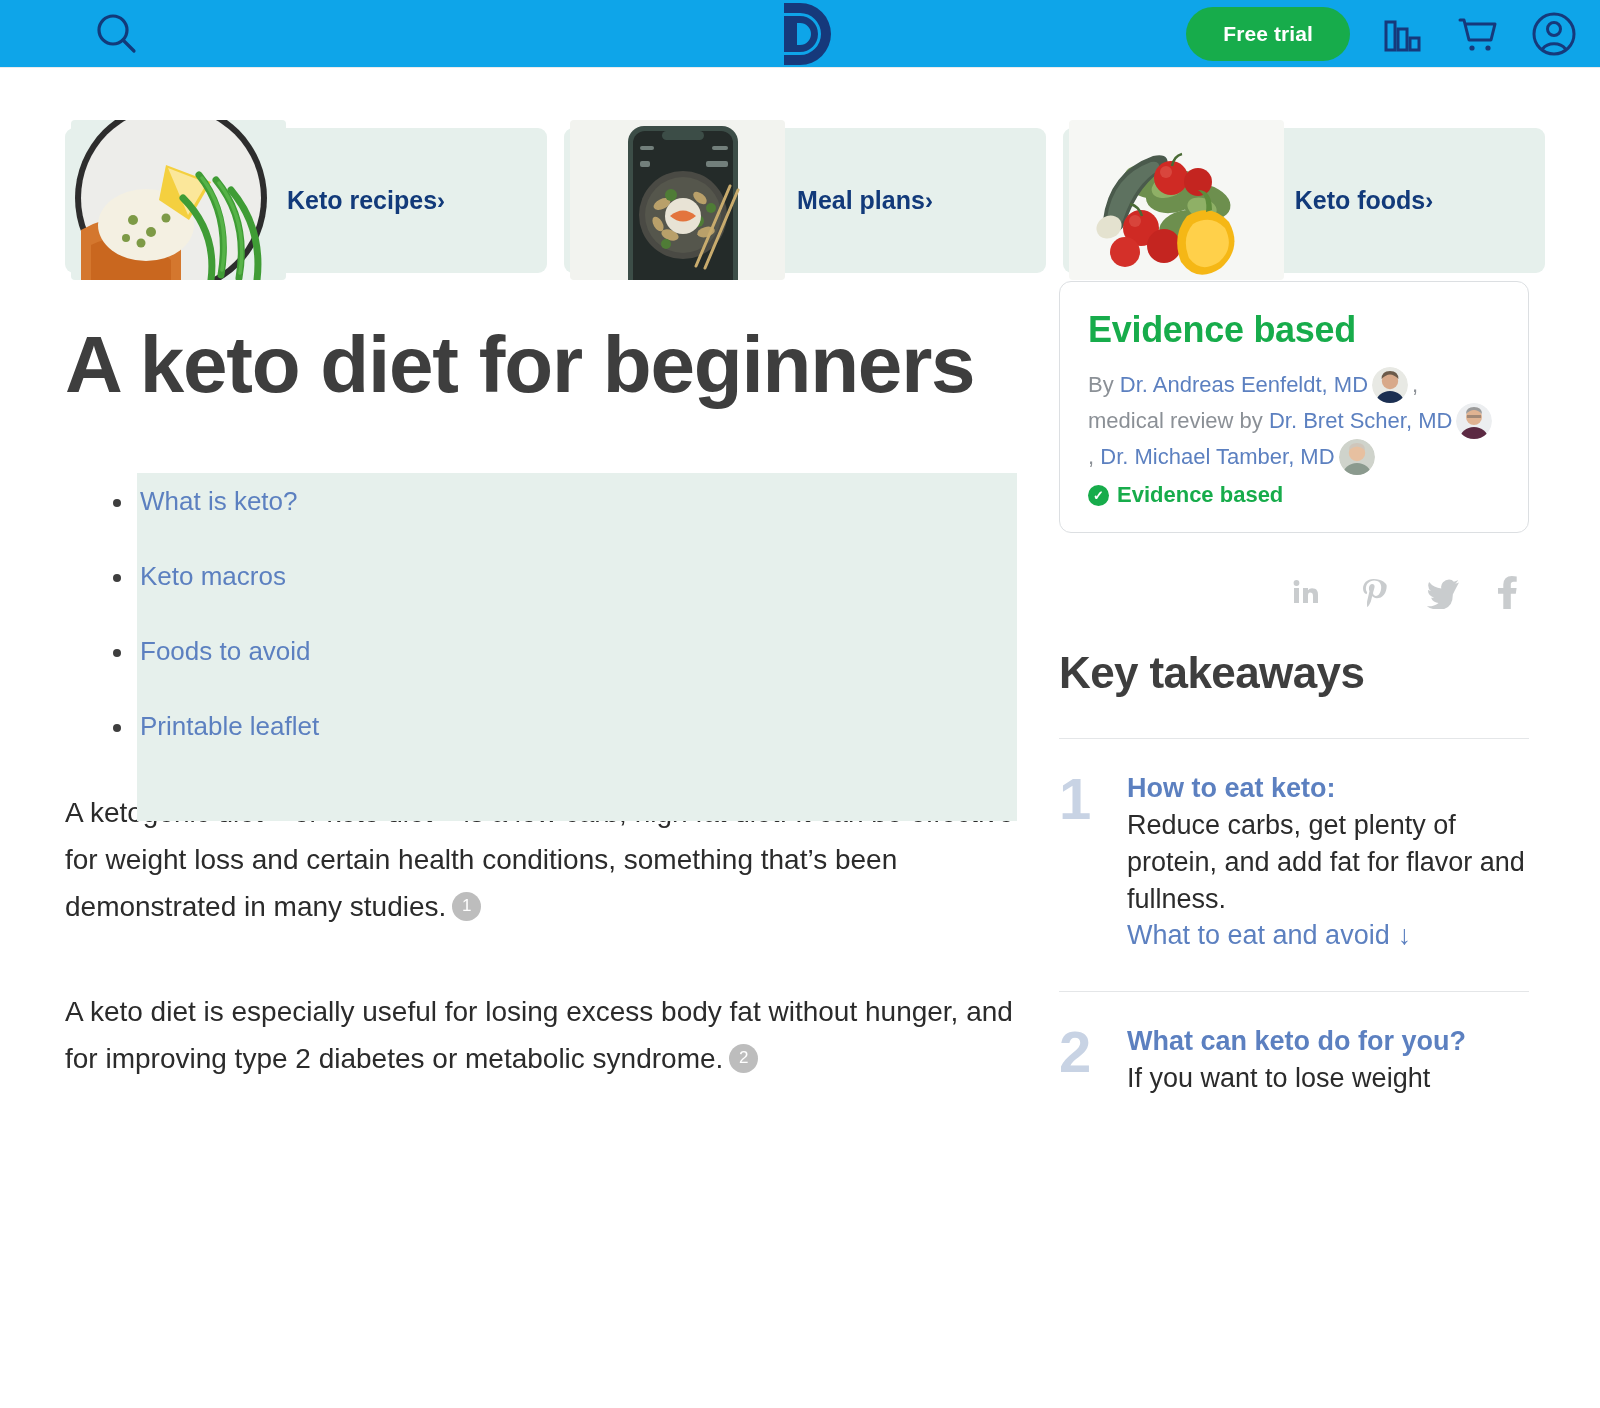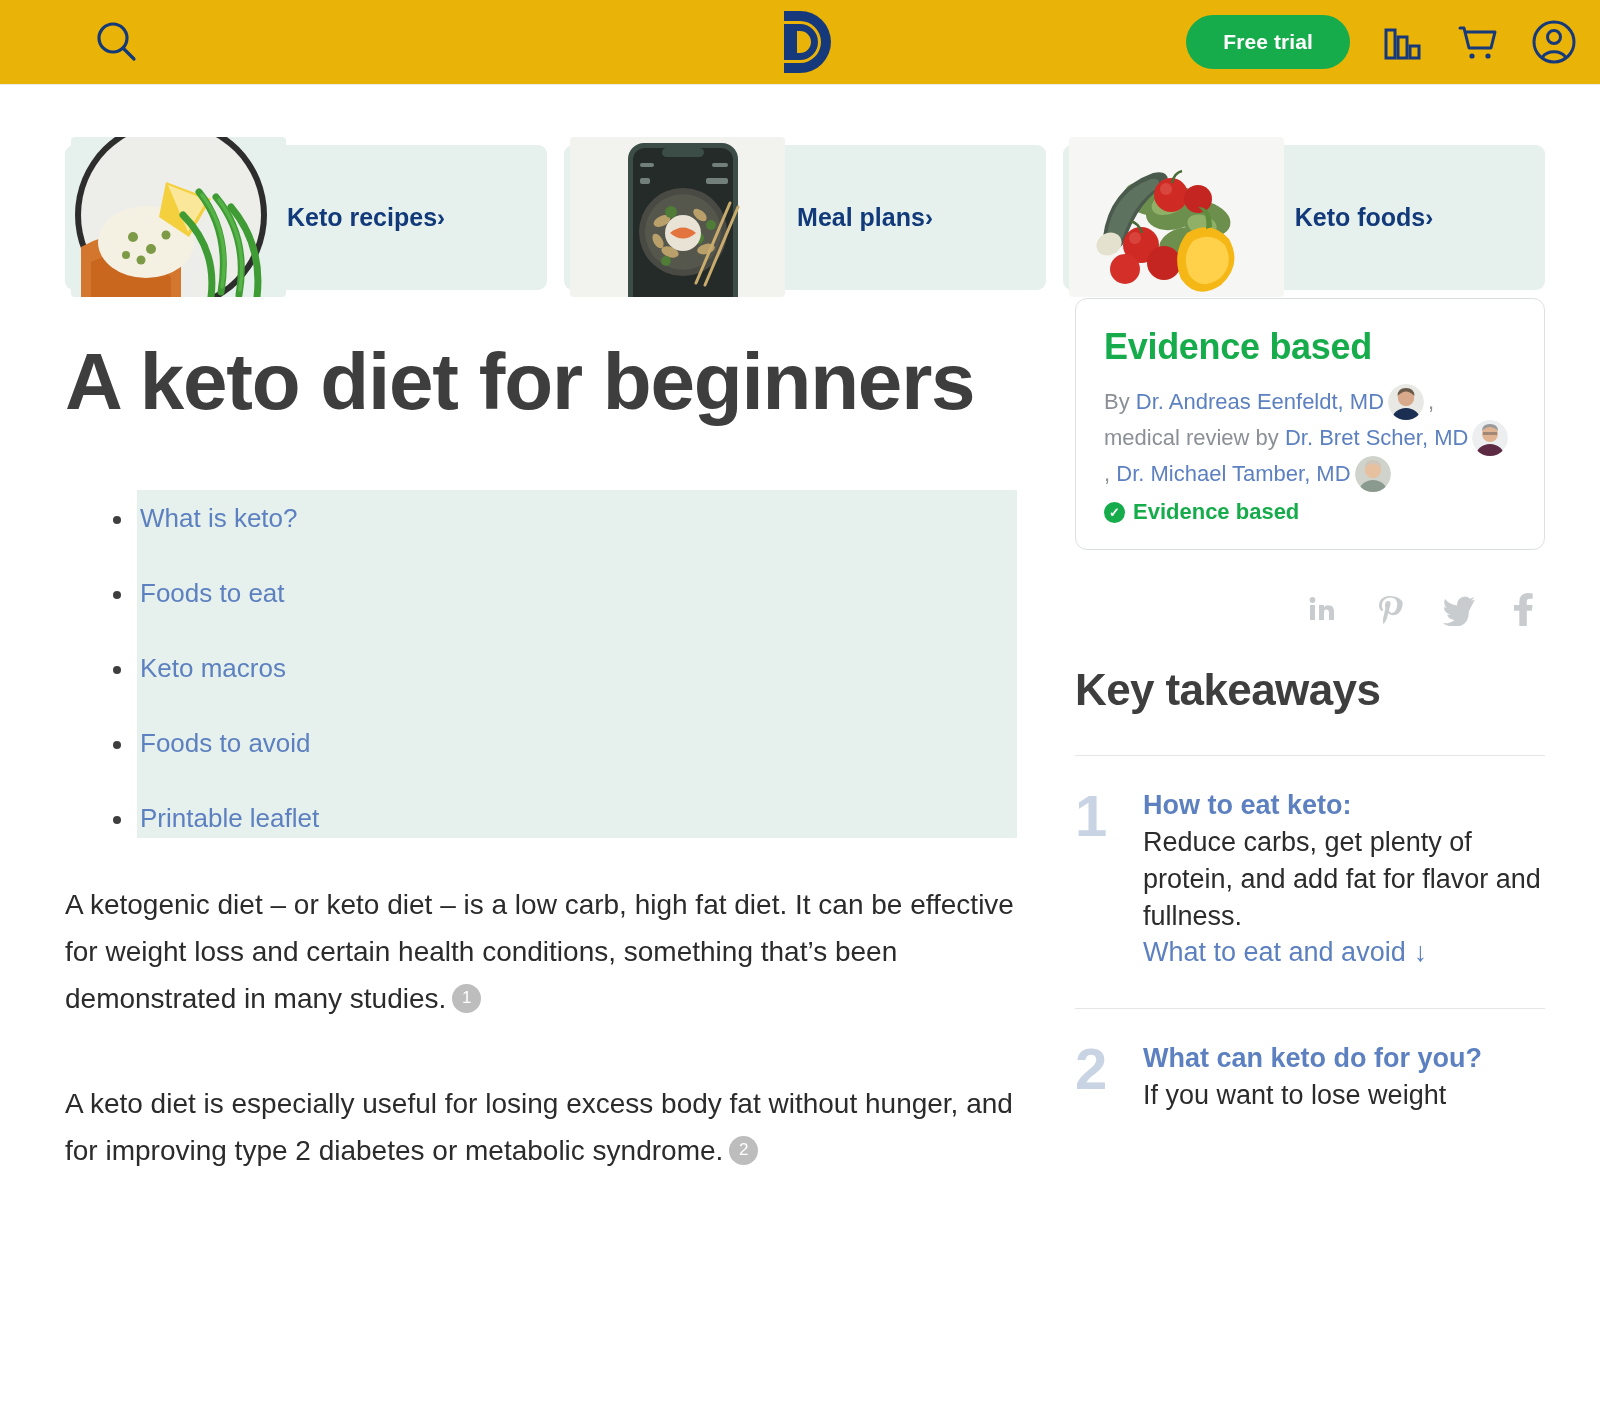--- a/index.html
+++ b/index.html
@@ -7,25 +7,25 @@
     margin: 0; padding: 0;
     width: 1600px; height: 1408px;
     background: #ffffff;
     font-family: "Liberation Sans", sans-serif;
     overflow: hidden;
   }
 
   
   .header {
     position: relative;
-    height: 85px;
+    height: 68px;
     border-bottom: 1px solid #e9ebed;
     display: flex;
     align-items: center;
-    background: #eab308;
+    background: #0ea5e9;
   }
   .hdr-left { display: flex; align-items: center; gap: 38px; padding-left: 10px; }
   .icon-btn {
     display: flex; align-items: center; justify-content: center;
     background: none; border: none; padding: 0; cursor: pointer;
   }
   .hamburger { width: 46px; height: 34px; display: flex; flex-direction: column; justify-content: center; gap: 7px; }
   .hamburger span { display: block; height: 5px; background: #123a7a; border-radius: 1px; }
 
   .hdr-logo {
@@ -87,21 +87,21 @@
     align-items: center;
     margin-left: 120px;
     white-space: nowrap;
   }
   .chev { font-size: 24px; font-weight: 600; }
 
   
   .main {
     display: flex;
     padding: 0 55px 0 65px;
-    gap: 60px;
+    gap: 44px;
   }
   .col-left { width: 950px; flex: none; }
   .col-right { width: 470px; flex: none; padding-top: 8px; }
 
   h1.title {
     font-size: 80px;
     line-height: 1.06;
     font-weight: bold;
     color: #3e3e3e;
     margin: 50px 0 0 0;
@@ -468,23 +468,20 @@
 <div class="main">
 
   <div class="col-left">
     <h1 class="title">A keto diet for beginners</h1>
 
     <div class="toc">
       <div class="toc-hl"></div>
       <ul class="toc-list">
         <li>
           <a href="#">What is keto?</a>
-        </li>
-        <li>
-          <a href="#">Foods to eat</a>
         </li>
         <li>
           <a href="#">Keto macros</a>
         </li>
         <li>
           <a href="#">Foods to avoid</a>
         </li>
         <li>
           <a href="#">Printable leaflet</a>
         </li>

